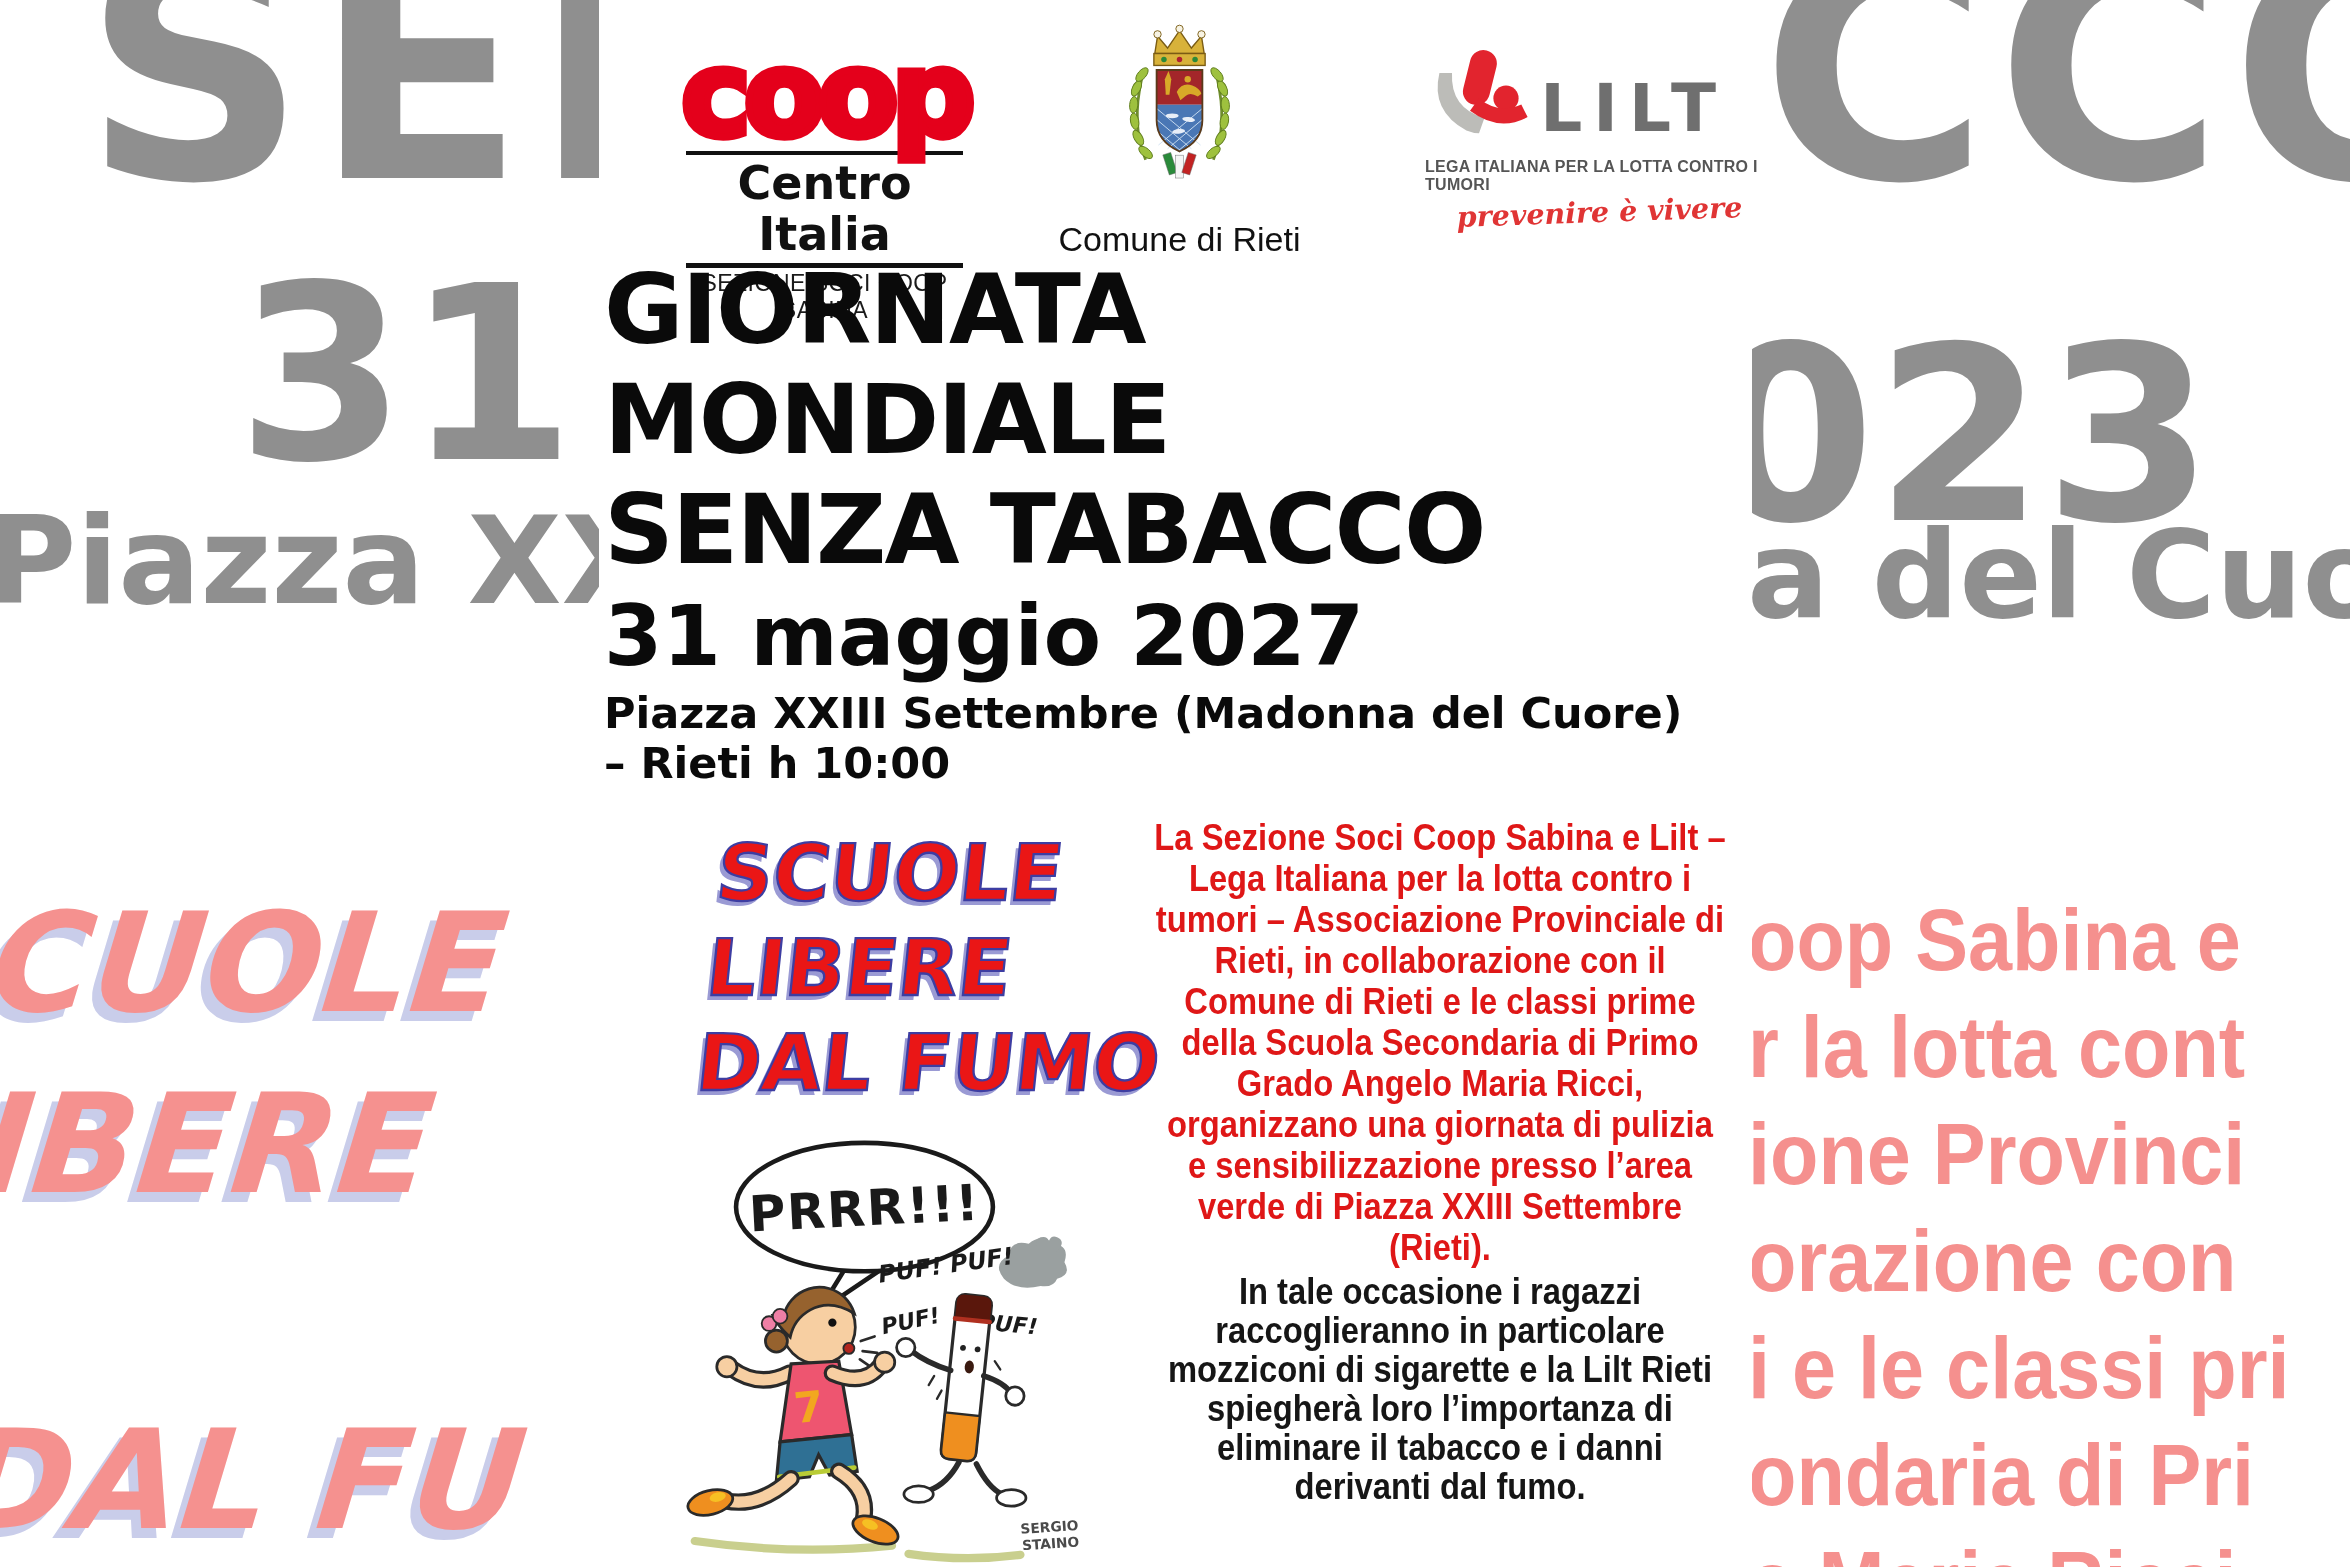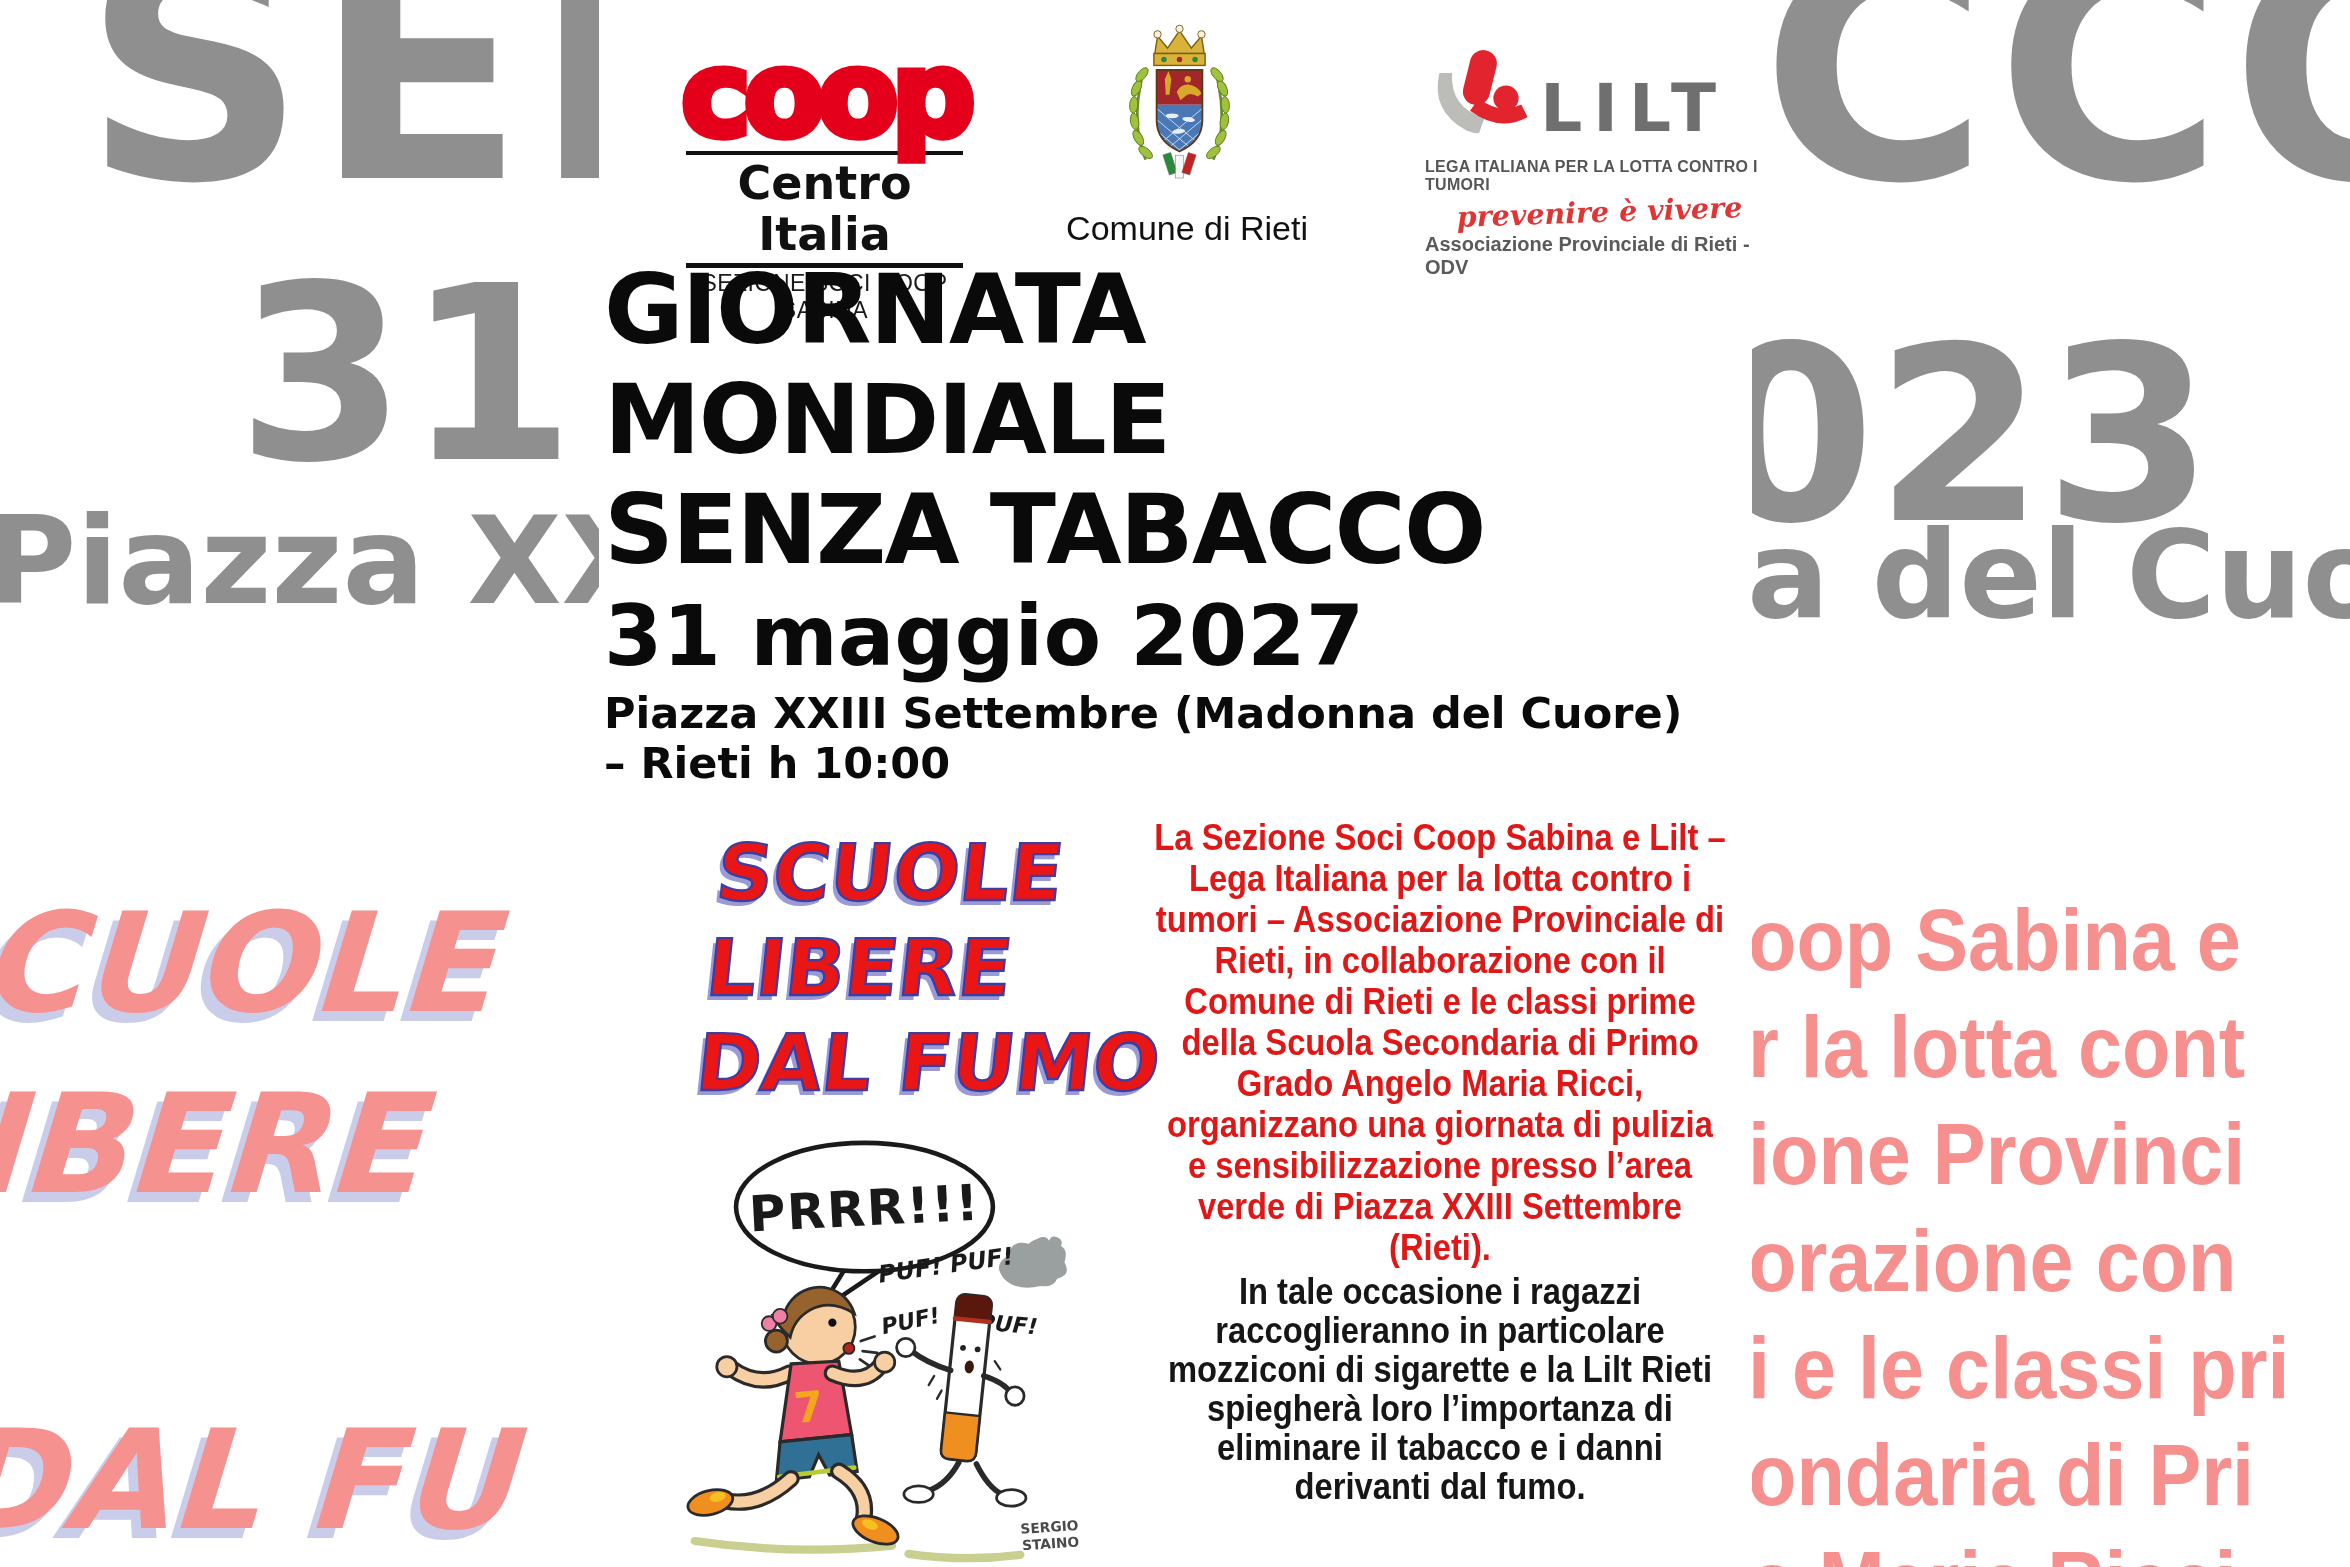--- a/index.html
+++ b/index.html
@@ -17,21 +17,21 @@
   .fg{position:absolute;left:0;top:0;width:2351px;height:1244px;z-index:3;}
   .fg > div, .fg > svg{position:absolute;}
   
   .coop{left:681px;top:40px;width:287px;text-align:center;}
   .coop-word{font-family:"DejaVu Sans",sans-serif;font-weight:800;font-size:118px;line-height:108px;
              color:#e4001b;letter-spacing:-7.3px;-webkit-text-stroke:7.3px #e4001b;}
   .coop-rule{width:277px;height:4.6px;background:#111;margin:2.8px auto;}
   .coop-ci{font-family:"DejaVu Sans",sans-serif;font-weight:800;font-size:46px;line-height:51px;color:#111;text-align:center;}
   .coop-sec{font-size:23px;color:#1a1a1a;letter-spacing:0.5px;}
   .rieti{left:1051px;top:24px;width:257px;text-align:center;}
-  .rieti-cap{font-size:34px;color:#111;margin-top:3px;text-align:right;}
+  .rieti-cap{font-size:34px;color:#111;margin-top:14px;}
   .lilt{left:1425px;top:46px;width:349px;}
   .lilt-row{display:flex;align-items:flex-end;}
   .lilt-word{font-family:"DejaVu Sans",sans-serif;font-weight:700;font-size:66px;line-height:73px;
              color:#6f6f6f;letter-spacing:11px;margin-left:7.3px;margin-bottom:9.2px;}
   .lilt-tag{font-size:16px;font-weight:700;color:#555;margin-top:3.7px;letter-spacing:0.3px;}
   .lilt-motto{font-family:"DejaVu Serif",serif;font-style:italic;font-weight:700;font-size:28.5px;
               color:#e03535;text-align:center;transform:rotate(-2deg);margin-top:1.8px;}
   .lilt-assoc{font-size:20px;font-weight:700;color:#5a5a5a;margin-top:3.7px;}
   
   .title{left:604px;top:255px;width:1144px;color:#0a0a0a;
@@ -150,21 +150,20 @@
         <svg width="108" height="108" viewBox="0 0 120 120">
           <path d="M16 30 q-10 42 30 64 q7 3 14 3 l6 -17 q-38 -11 -36 -50 z" fill="#bcbcb8"></path>
           <rect x="46" y="4" width="30" height="62" rx="15" fill="#e2242e" transform="rotate(14 61 35)"></rect>
           <circle cx="90" cy="58" r="14" fill="#e2242e"></circle>
           <path d="M50 72 q32 24 64 7 l-7 -14 q-26 11 -47 -7 z" fill="#e2242e"></path>
         </svg>
         <span class="lilt-word">LILT</span>
       </div>
       <div class="lilt-tag">LEGA ITALIANA PER LA LOTTA CONTRO I TUMORI</div>
       <div class="lilt-motto">prevenire è vivere</div>
-      <div class="lilt-assoc">Associazione Provinciale di Rieti - ODV</div>
     </div>
 
     <div class="title">
       <div class="tline">GIORNATA</div>
       <div class="tline">MONDIALE</div>
       <div class="tline">SENZA TABACCO</div>
       <div class="date">31 maggio 2027</div>
       <div class="loc">Piazza XXIII Settembre (Madonna del Cuore)</div>
       <div class="loc">– Rieti h 10:00</div>
     </div>

